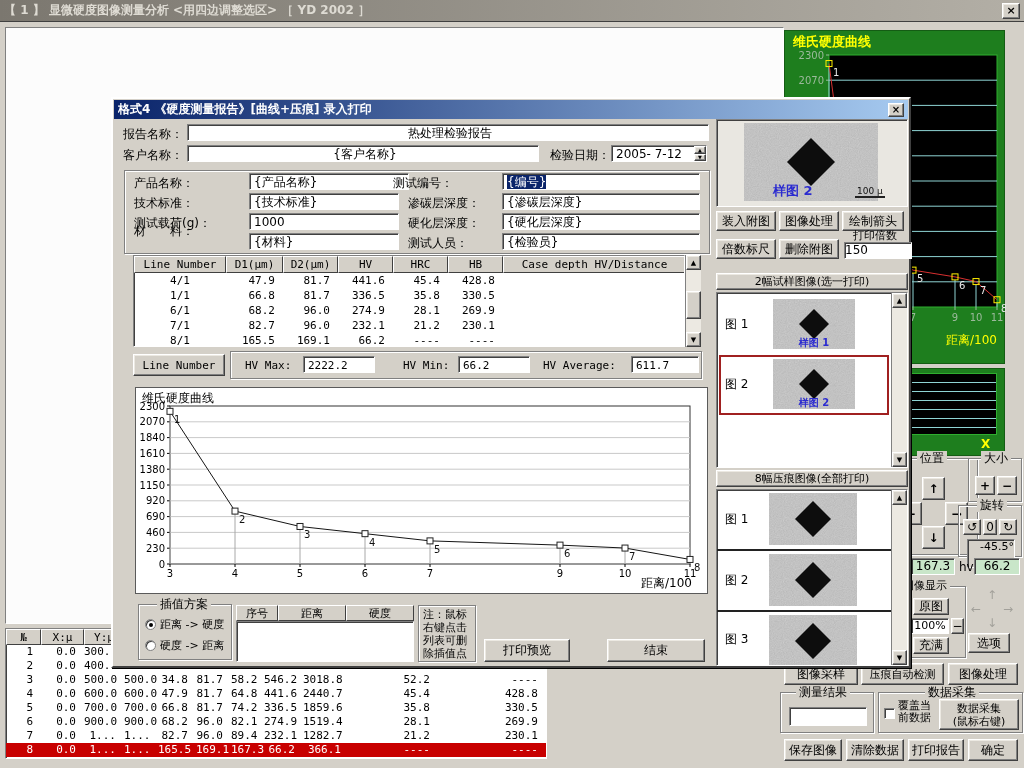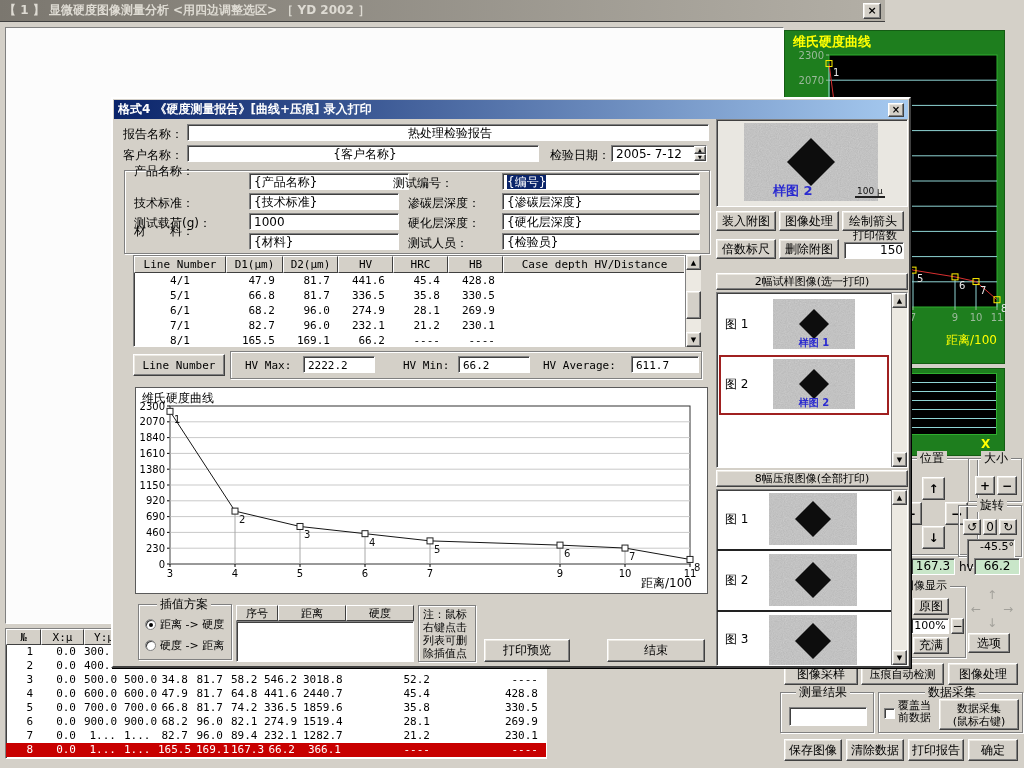--- a/index.html
+++ b/index.html
@@ -45,21 +45,21 @@
   <defs>
     <filter id="grain" x="0" y="0" width="100%" height="100%">
       <feTurbulence type="fractalNoise" baseFrequency="0.9" numOctaves="2"></feTurbulence>
       <feColorMatrix type="matrix" values="0 0 0 0 0.45  0 0 0 0 0.45  0 0 0 0 0.45  0.5 0.5 0.5 0 0"></feColorMatrix>
     </filter>
   </defs>
 </svg>
 
 <div id="screen">
 
-  <div class="abs" style="left:0;top:0;width:885px;height:22px;background:linear-gradient(90deg,#7b776f,#b3afa6);
+  <div class="abs" style="left:0;top:0;width:1024px;height:22px;background:linear-gradient(90deg,#7b776f,#b3afa6);
               border-bottom:1px solid #404040;display:flex;align-items:center;padding:0 4px;">
     <span style="color:#dedbd3;font-weight:bold;flex:1;overflow:hidden;white-space:nowrap">【 1 】 显微硬度图像测量分析 &lt;用四边调整选区&gt;  ［ YD 2002 ］</span>
     <span class="btn" style="width:18px;height:16px;font-size:11px;font-weight:bold">
       <span>×</span>
     </span>
   </div>
 
   <div class="abs" style="left:5px;top:27px;width:779px;height:597px;background:#fcfcfc;
               border-top:1px solid #808080;border-left:1px solid #808080;
               border-right:1px solid #fff;border-bottom:1px solid #fff"></div>
@@ -401,21 +401,21 @@
         <span class="btn abs" style="left:0;top:0;width:12px;height:8px;font-size:5px">
           <span>▲</span>
           </span>
         <span class="btn abs" style="left:0;top:8px;width:12px;height:7px;font-size:5px">
           <span>▼</span>
           </span>
       </span>
     </div>
 
     <div class="abs group" style="left:11px;top:71px;width:586px;height:84px"></div>
-    <div class="lbl" style="left:21px;top:65px">产品名称：</div>
+    <div class="lbl" style="left:21px;top:77px">产品名称：</div>
     <div class="fld" style="left:136px;top:74px;width:160px">{产品名称}</div>
     <div class="lbl" style="left:21px;top:97px">技术标准：</div>
     <div class="fld" style="left:136px;top:94px;width:150px">{技术标准}</div>
     <div class="lbl" style="left:21px;top:117px">测试载荷(g)：</div>
     <div class="fld" style="left:136px;top:114px;width:150px">1000</div>
     <div class="lbl" style="left:21px;top:125px">材　　料：</div>
     <div class="fld" style="left:136px;top:134px;width:150px">{材料}</div>
 
     <div class="lbl" style="left:280px;top:77px">测试编号：</div>
     <div class="fld" style="left:389px;top:74px;width:198px">
@@ -440,21 +440,21 @@
         <div class="trow" style="height:15px;line-height:15px">
           <span class="tcell" style="width:92px;text-align:center;padding-right:0;">4/1</span>
           <span class="tcell" style="width:57px;">47.9</span>
           <span class="tcell" style="width:55px;">81.7</span>
           <span class="tcell" style="width:55px;">441.6</span>
           <span class="tcell" style="width:55px;">45.4</span>
           <span class="tcell" style="width:55px;">428.8</span>
           <span class="tcell" style="width:183px;"></span>
         </div>
         <div class="trow" style="height:15px;line-height:15px">
-          <span class="tcell" style="width:92px;text-align:center;padding-right:0;">5/1</span>
+          <span class="tcell" style="width:92px;text-align:center;padding-right:0;">1/1</span>
           <span class="tcell" style="width:57px;">66.8</span>
           <span class="tcell" style="width:55px;">81.7</span>
           <span class="tcell" style="width:55px;">336.5</span>
           <span class="tcell" style="width:55px;">35.8</span>
           <span class="tcell" style="width:55px;">330.5</span>
           <span class="tcell" style="width:183px;"></span>
         </div>
         <div class="trow" style="height:15px;line-height:15px">
           <span class="tcell" style="width:92px;text-align:center;padding-right:0;">6/1</span>
           <span class="tcell" style="width:57px;">68.2</span>
@@ -635,21 +635,21 @@
     <span class="btn abs" style="left:729px;top:112px;width:62px;height:20px">
       <span>绘制箭头</span>
       </span>
     <span class="btn abs" style="left:603px;top:140px;width:60px;height:20px">
       <span>倍数标尺</span>
       </span>
     <span class="btn abs" style="left:666px;top:140px;width:60px;height:20px">
       <span>删除附图</span>
       </span>
     <div class="lbl" style="left:733px;top:130px;width:58px;text-align:center;font-size:11px">打印倍数</div>
-    <div class="abs sunk" style="left:731px;top:143px;width:60px;height:17px;text-align:right;line-height:15px">150</div>
+    <div class="abs sunk" style="left:731px;top:143px;width:68px;height:17px;text-align:left;line-height:15px">150</div>
 
     <div class="abs btn" style="left:603px;top:174px;width:192px;height:17px;font-size:11px">
       <span>2幅试样图像(选一打印)</span>
       </div>
 
     <div class="abs sunk" style="left:603px;top:193px;width:192px;height:176px;background:#fff">
       <div class="abs" style="left:2px;top:4px;width:170px;height:56px">
         <span class="lbl" style="left:6px;top:20px">图 1</span>
         <div class="noisebox" style="left:54px;top:2px;width:82px;height:50px"><svg width="82" height="50">
               <rect width="82" height="50" fill="#d8d8d8"></rect>

